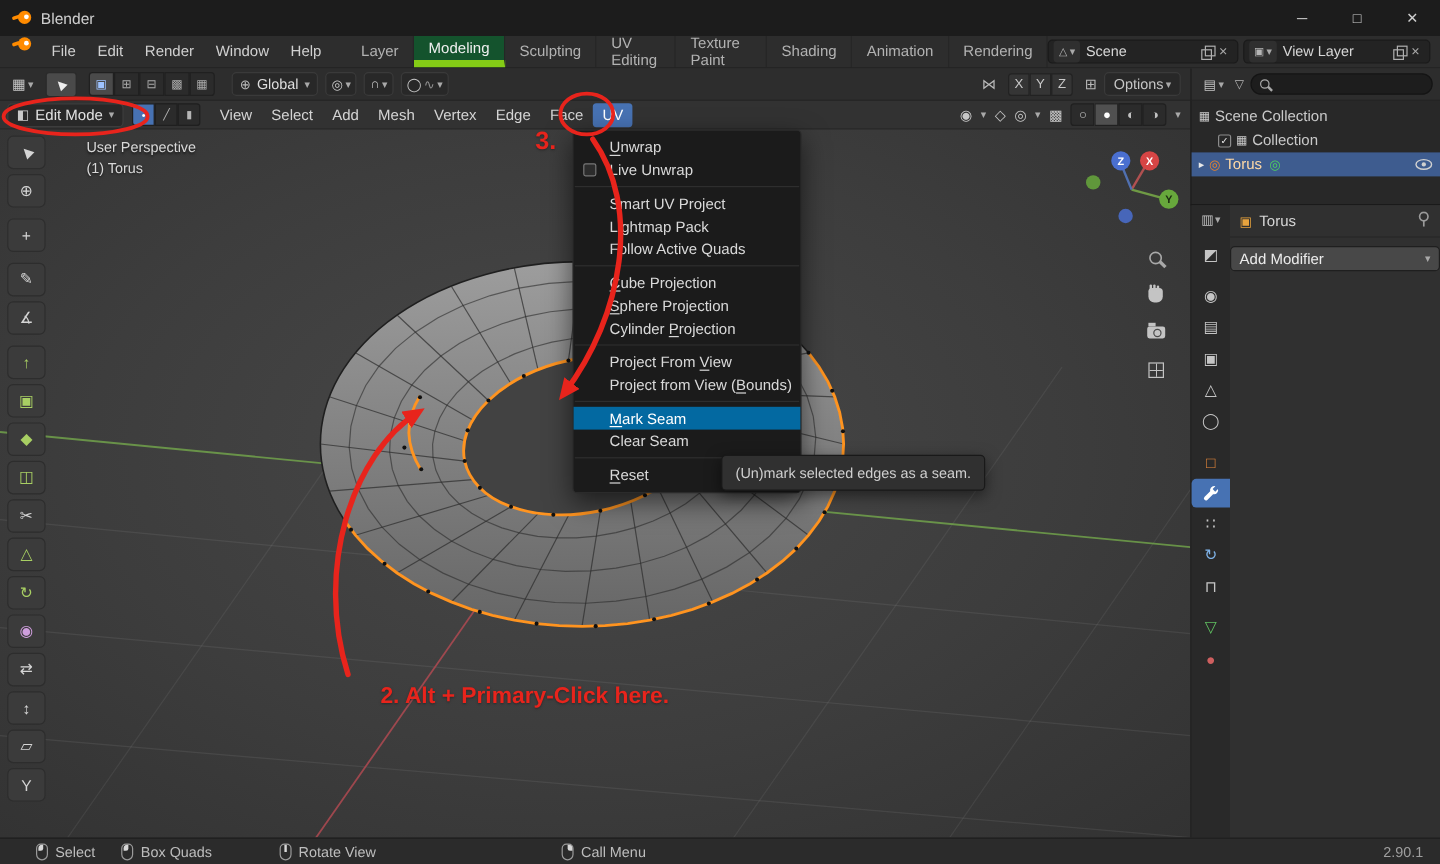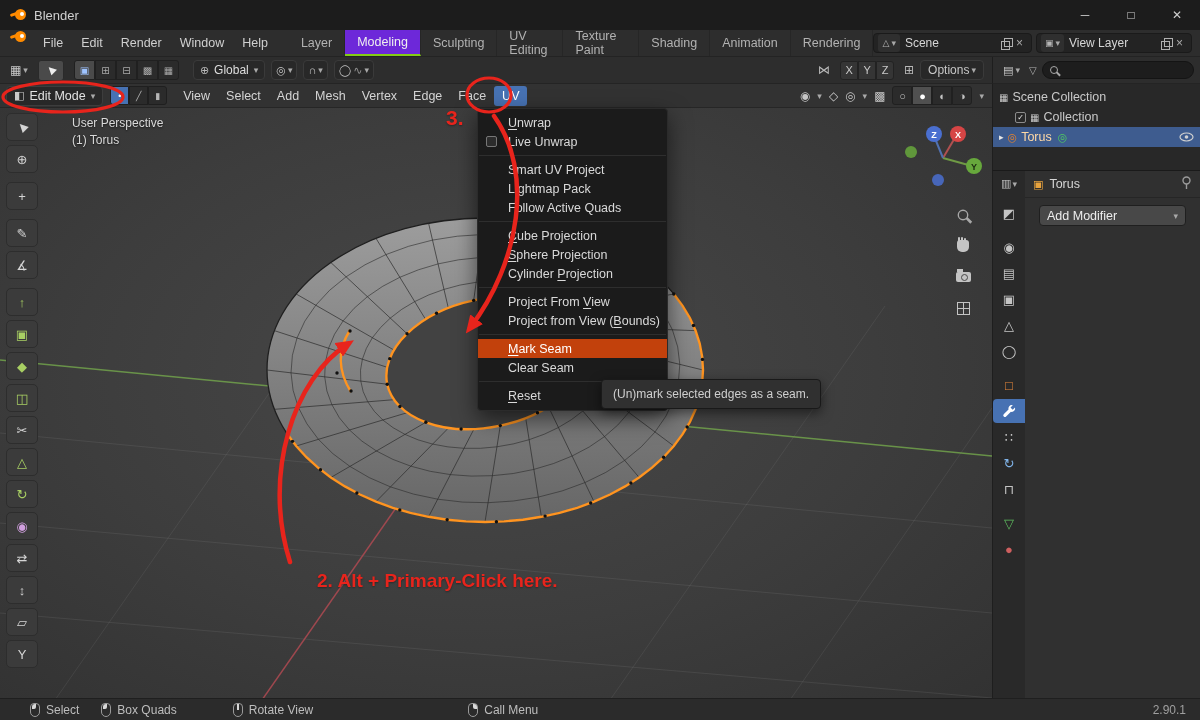--- a/index.html
+++ b/index.html
@@ -15,21 +15,21 @@
   .blogo::after{content:"";position:absolute;right:2.5px;top:2.5px;width:4px;height:4px;border-radius:50%;background:#fff}
   .blogo i{position:absolute;left:0;top:4px;width:7px;height:3px;background:#ff8b00;border-radius:2px;transform:rotate(-18deg)}
   .win-controls{margin-left:auto;display:flex;height:30px}
   .win-btn{width:46px;height:30px;display:flex;align-items:center;justify-content:center;font-size:12px;color:#cfcfcf}
 
   
   .menubar{position:absolute;left:0;top:30px;width:1200px;height:27px;background:#2d2d2d;border-bottom:1px solid #232323;display:flex;align-items:stretch;font-size:12.5px}
   .menu-item{padding:0 9px;display:flex;align-items:center;color:#d0d0d0}
   .workspaces{display:flex;margin-left:12px}
   .workspace-tab{padding:0 12px;display:flex;align-items:center;color:#b2b2b2;border-right:1px solid #262626}
-  .workspace-tab.active{background:#6d28d9;color:#efefef;border-bottom:2px solid #84cc16}
+  .workspace-tab.active{background:#14532d;color:#efefef;border-bottom:6px solid #84cc16}
   .id-widget{display:flex;align-items:center;background:#232323;border:1px solid #1a1a1a;border-radius:4px;height:20px;margin:3px 4px 0 0;padding:0 4px;font-size:12px;color:#d6d6d6}
   .id-widget .lead{display:flex;align-items:center;gap:2px;background:#2f2f2f;height:18px;padding:0 4px;border-radius:3px;margin-right:5px}
   .id-name{padding-right:8px}
   .x-btn{padding:0 4px;color:#a9a9a9}
   .push-right{margin-left:auto}
 
   
   .toolheader{position:absolute;left:0;top:57px;width:992px;height:27px;background:#2d2d2d;border-bottom:1px solid #242424;display:flex;align-items:center;font-size:12px;gap:6px;padding-left:6px}
   .th-iconbtn{display:flex;align-items:center;gap:2px;padding:2px 4px;border-radius:3px;color:#c6c6c6}
   .tool-current{width:26px;height:21px;background:#4a4a4a;border:1px solid #2a2a2a;border-radius:3px;display:flex;align-items:center;justify-content:center;color:#eee}
@@ -91,21 +91,21 @@
   .copy-icon::before{content:"";position:absolute;left:0;top:3px;width:7px;height:7px;border:1px solid #b0b0b0}
   .copy-icon::after{content:"";position:absolute;left:3px;top:0;width:7px;height:7px;border:1px solid #b0b0b0}
   .mouse{width:10px;height:14px;border:1px solid #9a9a9a;border-radius:4px 4px 5px 5px;position:relative;display:inline-block;margin-right:6px;flex:none}
   .mouse-left::before,.mouse-drag::before{content:"";position:absolute;left:.5px;top:.5px;width:4px;height:5px;background:#d8d8d8;border-radius:3px 0 2px 0}
   .mouse-middle::before{content:"";position:absolute;left:3px;top:.5px;width:2.5px;height:6px;background:#d8d8d8}
   .mouse-right::before{content:"";position:absolute;right:.5px;top:.5px;width:4px;height:5px;background:#d8d8d8;border-radius:0 3px 0 2px}
 
   
   .uv-menu{position:absolute;left:477px;top:108px;width:191px;background:#1b1b1b;border:1px solid #2b2b2b;border-radius:4px;padding:4px 0 5px;z-index:50;box-shadow:0 8px 22px rgba(0,0,0,.55);font-size:12.5px}
   .menu-row{height:19px;display:flex;align-items:center;padding-left:30px;position:relative;color:#d9d9d9}
-  .menu-row.hl{background:#c2410c;color:#fff}
+  .menu-row.hl{background:#0369a1;color:#fff}
   .menu-check{position:absolute;left:8px;top:4px;width:11px;height:11px;border:1px solid #777;border-radius:2px;background:#2c2c2c}
   .menu-sep{height:1px;background:#2e2e2e;margin:4px 1px}
   .menu-row u{text-decoration:underline;text-underline-offset:2px}
 
   
   .tooltip{position:absolute;left:601px;top:379px;background:#303030;border:1px solid #191919;border-radius:4px;padding:7px 11px;font-size:12px;color:#cfcfcf;z-index:55;box-shadow:0 4px 12px rgba(0,0,0,.5);white-space:nowrap}
 
   
   .outliner{position:absolute;left:992px;top:84px;width:208px;height:86px;background:#282828;border-left:1px solid #1e1e1e;font-size:12.5px;padding-top:3px}
   .ol-row{height:20px;display:flex;align-items:center;gap:4px;padding:0 6px;color:#c9c9c9}
@@ -116,21 +116,21 @@
   .torus-label{color:#ffd9a6}
 
   
   .properties{position:absolute;left:992px;top:170px;width:208px;height:528px;background:#303030;border-left:1px solid #1e1e1e;border-top:1px solid #1a1a1a}
   .props-tabs{position:absolute;left:0;top:0;width:32px;height:100%;background:#292929;display:flex;flex-direction:column;align-items:center;padding-top:6px}
   .props-editor-icon{margin-bottom:10px;display:flex;align-items:center;gap:1px;color:#c2c2c2;font-size:11px}
   .ptab{width:28px;height:24px;margin:1px 0;display:flex;align-items:center;justify-content:center;border-radius:4px 0 0 4px;font-size:13px;flex:none}
   .ptab.active{background:#4772b3;width:32px}
   .props-content{position:absolute;left:32px;top:0;right:0;bottom:0;background:#303030}
   .props-bread{height:27px;display:flex;align-items:center;gap:6px;padding:0 8px;border-bottom:1px solid #262626;font-size:12.5px;color:#d6d6d6}
-  .add-modifier{margin:7px 14px;height:21px;background:#484848;border:1px solid #1f1f1f;border-radius:4px;display:flex;align-items:center;justify-content:space-between;padding:0 7px;font-size:12.5px;color:#ececec}
+  .add-modifier{margin:7px 0;height:21px;background:#484848;border:1px solid #1f1f1f;border-radius:4px;display:flex;align-items:center;justify-content:space-between;padding:0 7px;font-size:12.5px;color:#ececec}
 
   
   .statusbar{position:absolute;left:0;top:698px;width:1200px;height:22px;background:#2b2b2b;border-top:1px solid #1f1f1f;display:flex;align-items:center;font-size:12px;color:#bdbdbd}
   .hint{display:flex;align-items:center}
   .version{margin-left:auto;margin-right:14px;color:#9f9f9f}
 
   
   .anno-svg{position:absolute;left:0;top:0;width:1200px;height:720px;z-index:60;pointer-events:none}
   .anno-text{position:absolute;z-index:61;color:#e8241c;font-weight:700;pointer-events:none;text-shadow:0 1px 2px rgba(0,0,0,.35)}
   .chev{font-size:9px;color:#a9a9a9}

